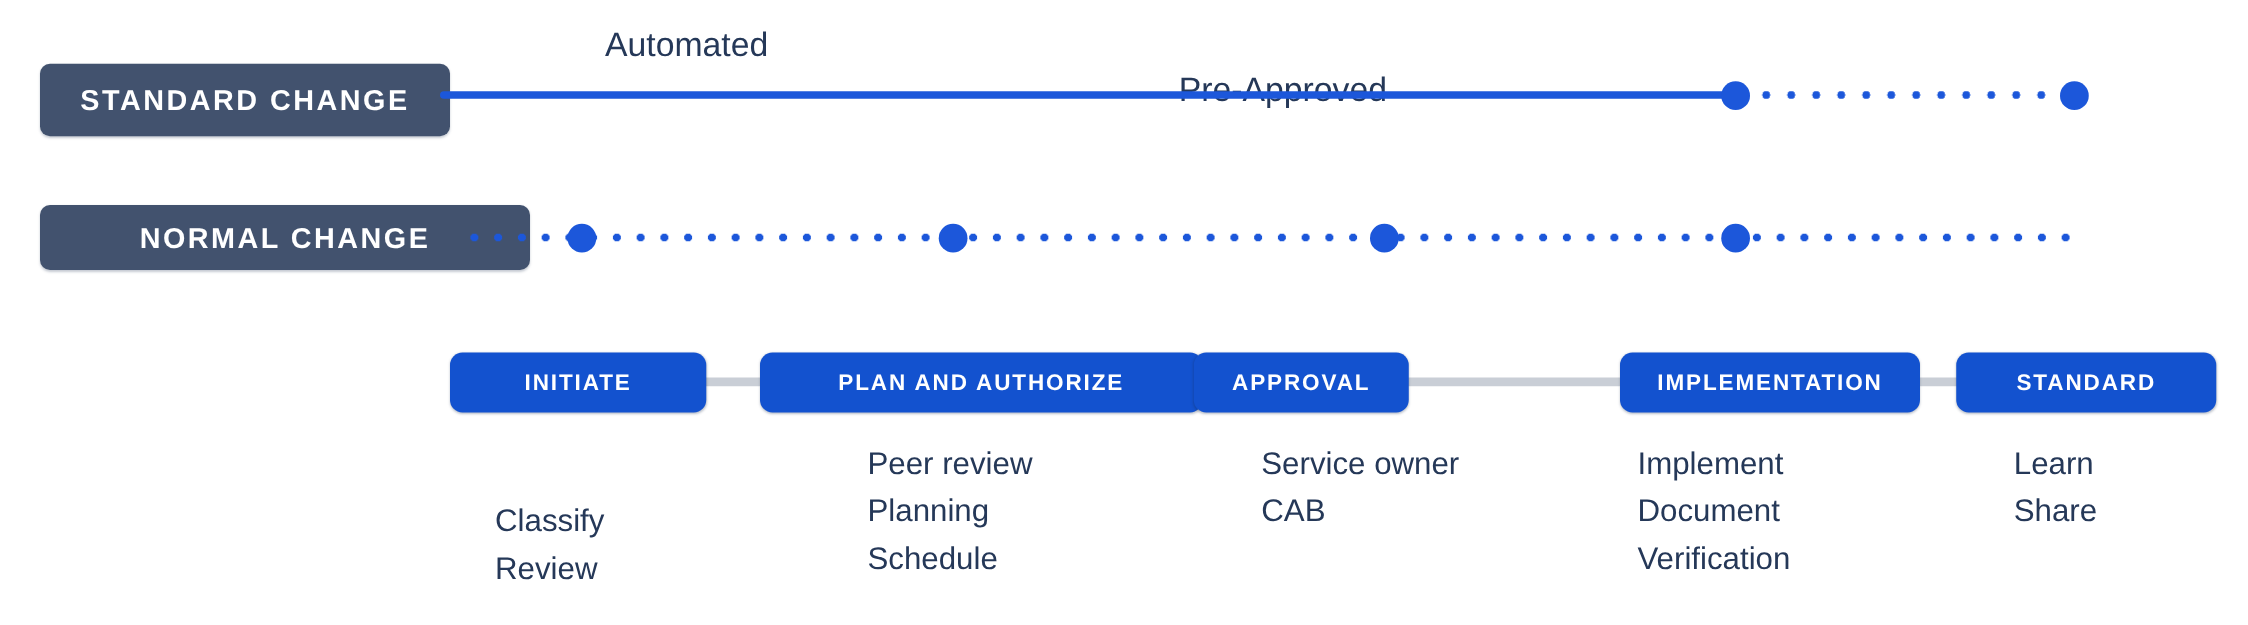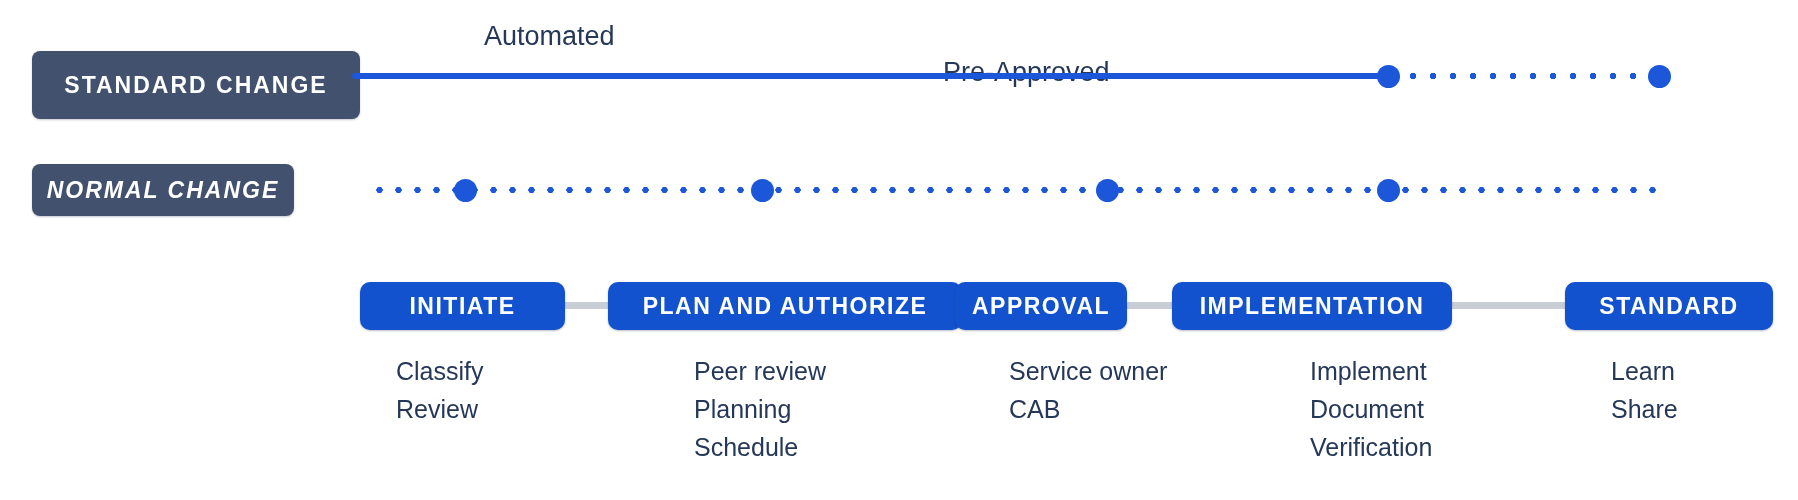--- a/index.html
+++ b/index.html
@@ -27,22 +27,22 @@
     color: #ffffff;
     border-radius: 8px;
     display: flex;
     align-items: center;
     justify-content: center;
     font-weight: bold;
     font-size: 23px;
     letter-spacing: 2px;
     box-shadow: 0 1px 2px rgba(23,43,77,.25);
   }
-  .badge-standard { left: 32px;  top: 51px;  width: 328px; height: 68px; }
-  .badge-normal   { left: 32px;  top: 164px; width: 262px; height: 52px; font-style: italic; }
+  .badge-standard { left: 32px;  top: 51px;  width: 328px; height: 58px; }
+  .badge-normal   { left: 32px;  top: 164px; width: 392px; height: 52px; }
 
   
   .annotation {
     color: var(--navy);
     font-size: 27px;
     top: 21px;
     white-space: nowrap;
     text-align: center;
   }
   .annotation-automated   { left: 484px; }
@@ -75,40 +75,40 @@
   }
   .stage-btn {
     top: 282px; height: 48px; z-index: 2;
     background: var(--blue);
     color: #ffffff;
     border-radius: 10px;
     display: flex;
     align-items: center;
     justify-content: center;
     font-weight: bold;
-    font-size: 23px;
+    font-size: 18px;
     letter-spacing: 1.5px;
     box-shadow: 0 1px 2px rgba(23,43,77,.3);
     white-space: nowrap;
   }
   .btn-initiate       { left: 360px;  width: 205px; }
   .btn-plan           { left: 608px;  width: 354px; }
   .btn-approval       { left: 955px; width: 172px; }
-  .btn-implementation { left: 1172px; width: 280px; }
+  .btn-implementation { left: 1296px; width: 240px; }
   .btn-closure        { left: 1565px; width: 208px; }
 
   
   .stage-list {
     top: 352px;
     color: var(--navy);
     font-size: 25px;
     line-height: 38px;
     white-space: nowrap;
   }
-  .list-initiate       { left: 396px; }
+  .list-initiate       { left: 396px; margin-top: 46px; }
   .list-plan           { left: 694px; }
   .list-approval       { left: 1009px; }
   .list-implementation { left: 1310px; }
   .list-closure        { left: 1611px; }
 </style>
 </head>
 <body>
 
 <div class="canvas">
 

